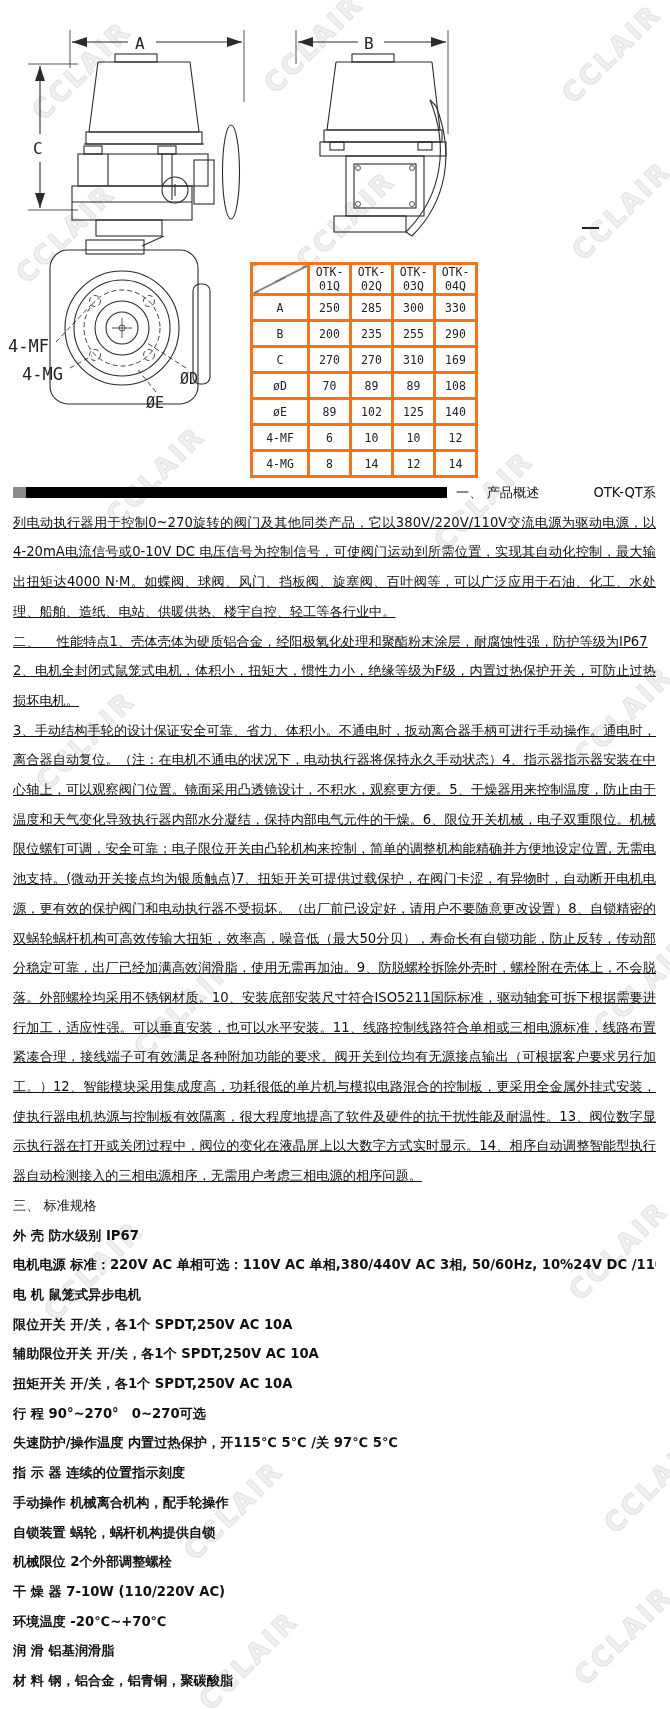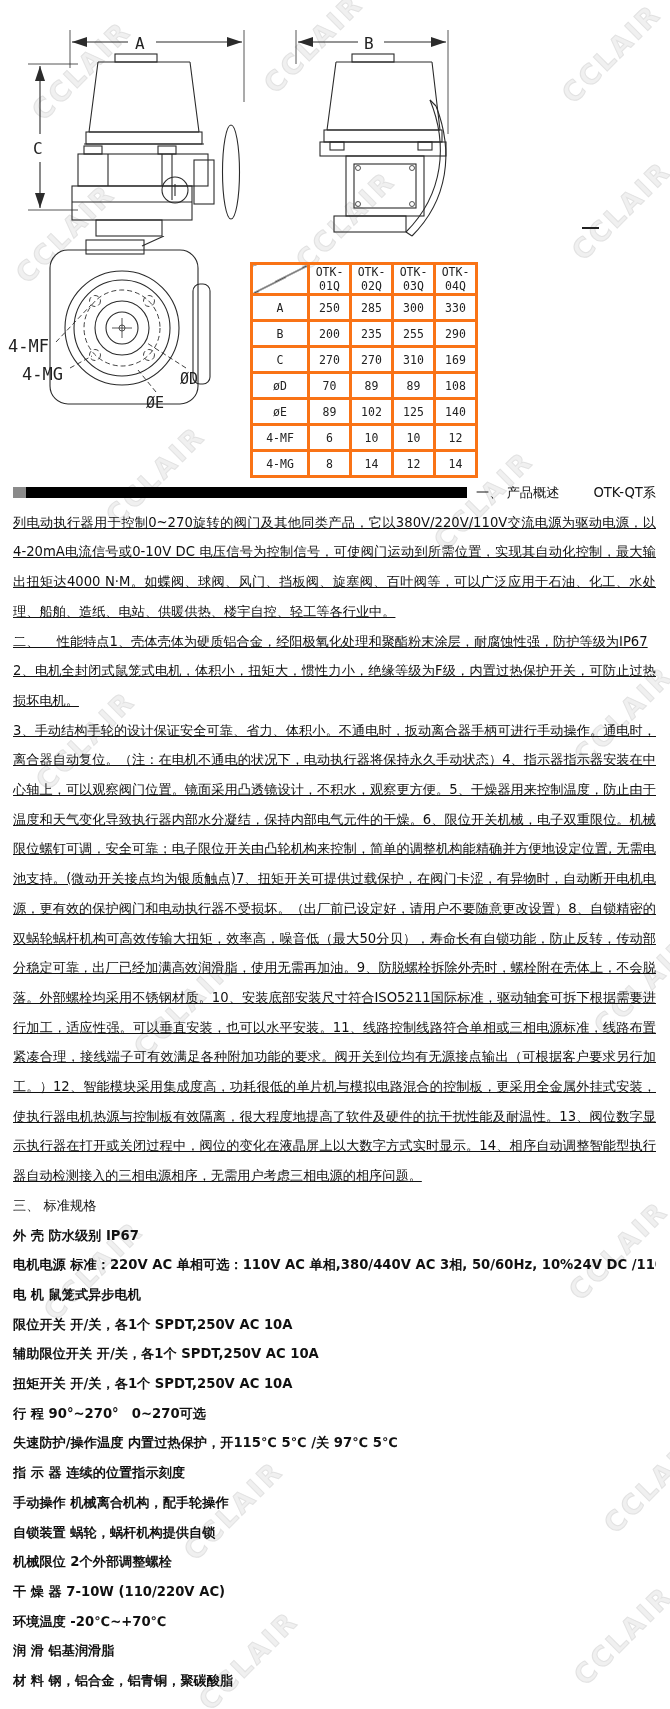--- a/index.html
+++ b/index.html
@@ -23,21 +23,21 @@
   #dims-table td.param{width:54px;}
   #dims-table td.diag{background:linear-gradient(to bottom right,
       transparent 48.5%, #555 48.5%, #555 51.5%, transparent 51.5%);}
   
   #content{position:absolute;left:13px;top:478px;width:643px;z-index:1;
       font-size:13.2px;line-height:29.7px;}
   #content p{margin:0;text-align:justify;text-decoration:underline;}
   .rule-row{display:flex;align-items:center;white-space:nowrap;height:29.7px;}
   .rule-gray{width:13px;height:11px;background:#8a8a8a;flex:none;}
   .rule-black{flex:1;height:11px;background:#000;margin-right:9px;}
-  .series{margin-left:34px;}
+  .series{margin-left:54px;}
   .spec-line{white-space:nowrap;overflow:hidden;font-weight:bold;}
   .tick{position:absolute;left:582px;top:227px;width:17px;height:2px;background:#222;z-index:1;}
 </style>
 </head>
 <body>
 
 <div id="page">
 
   <span class="wm" style="left:18px;top:55px">CCLAIR</span>
   <span class="wm" style="left:250px;top:28px">CCLAIR</span>

